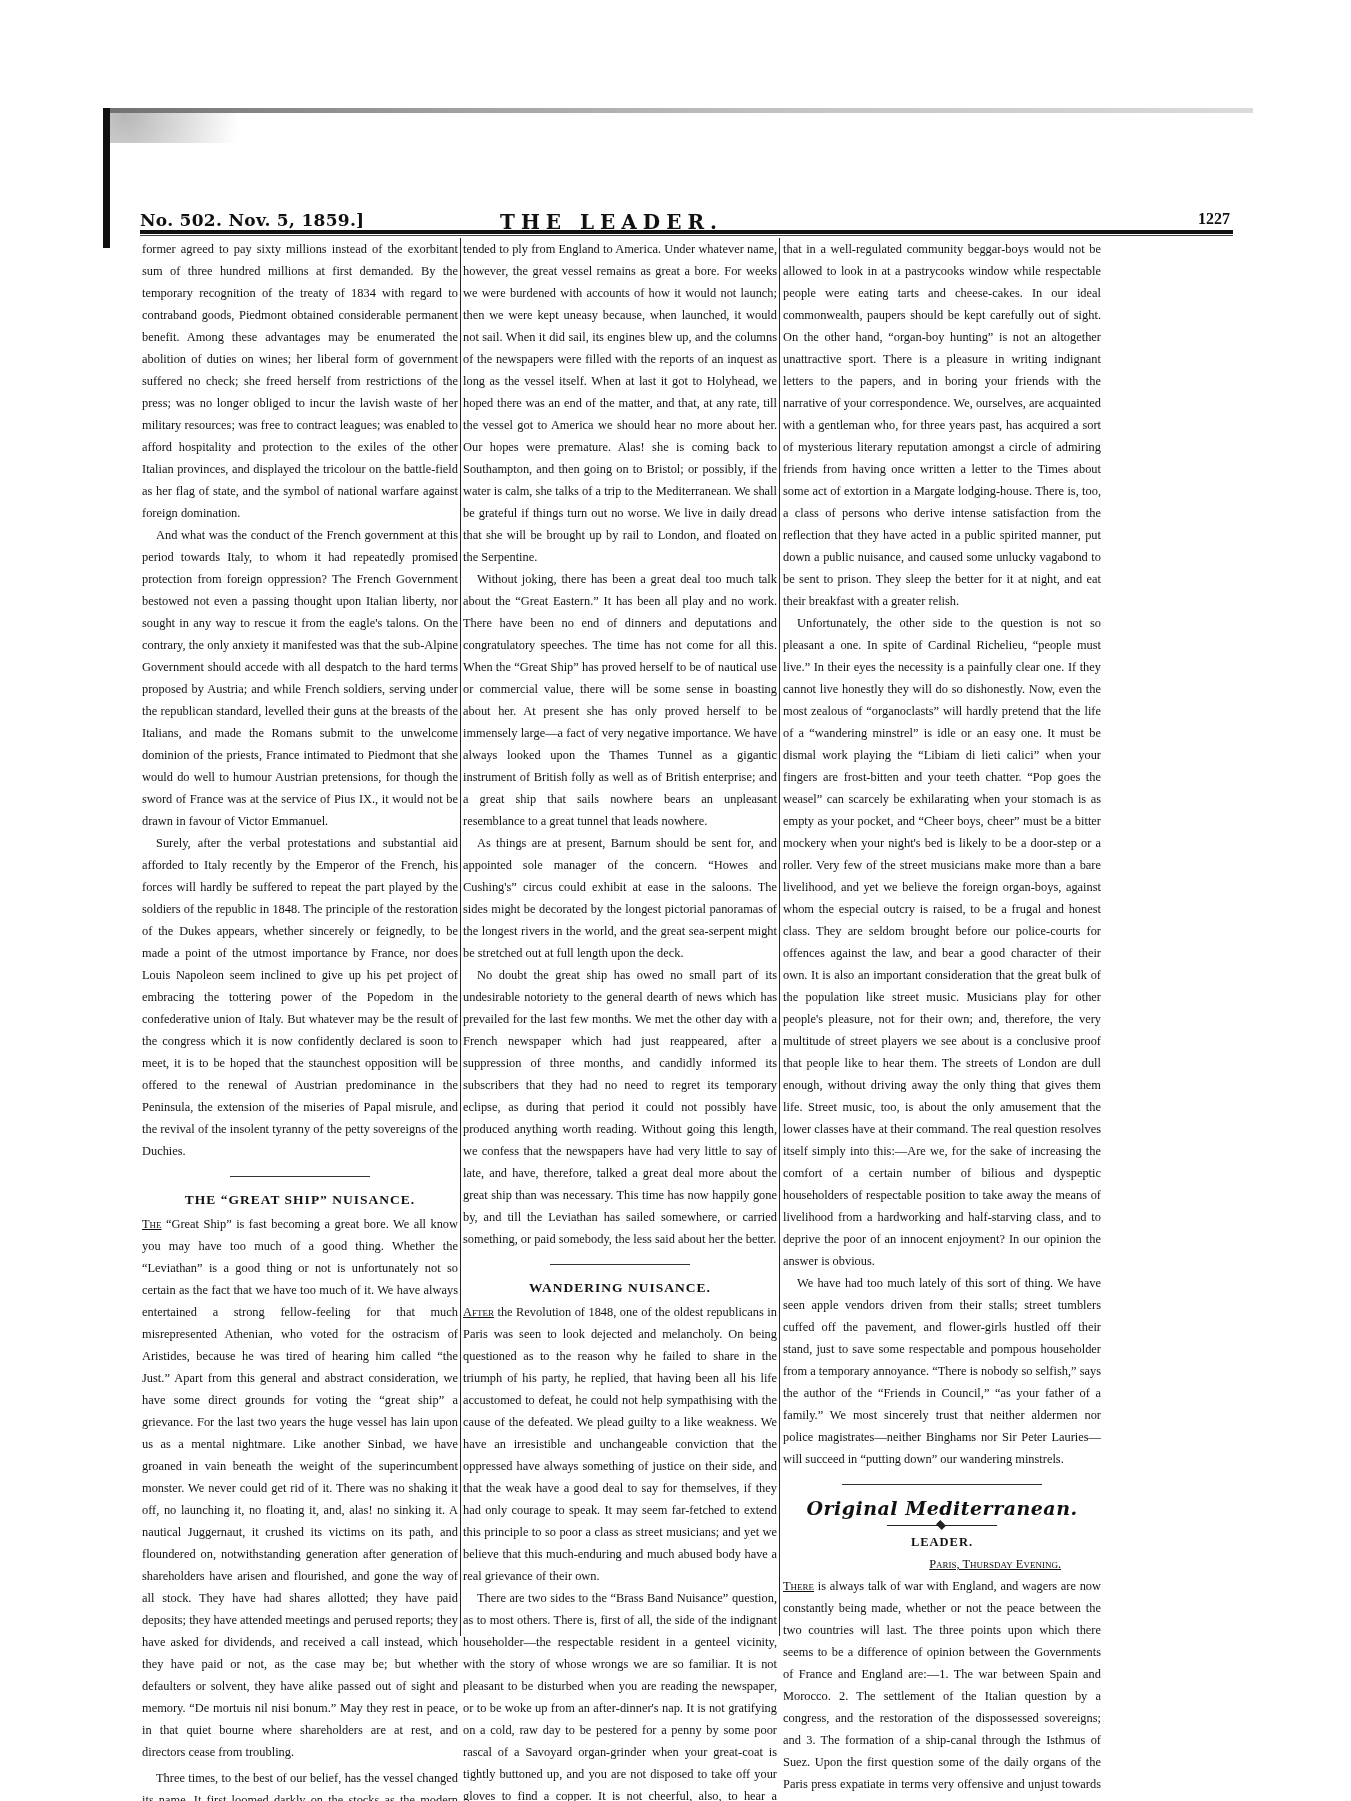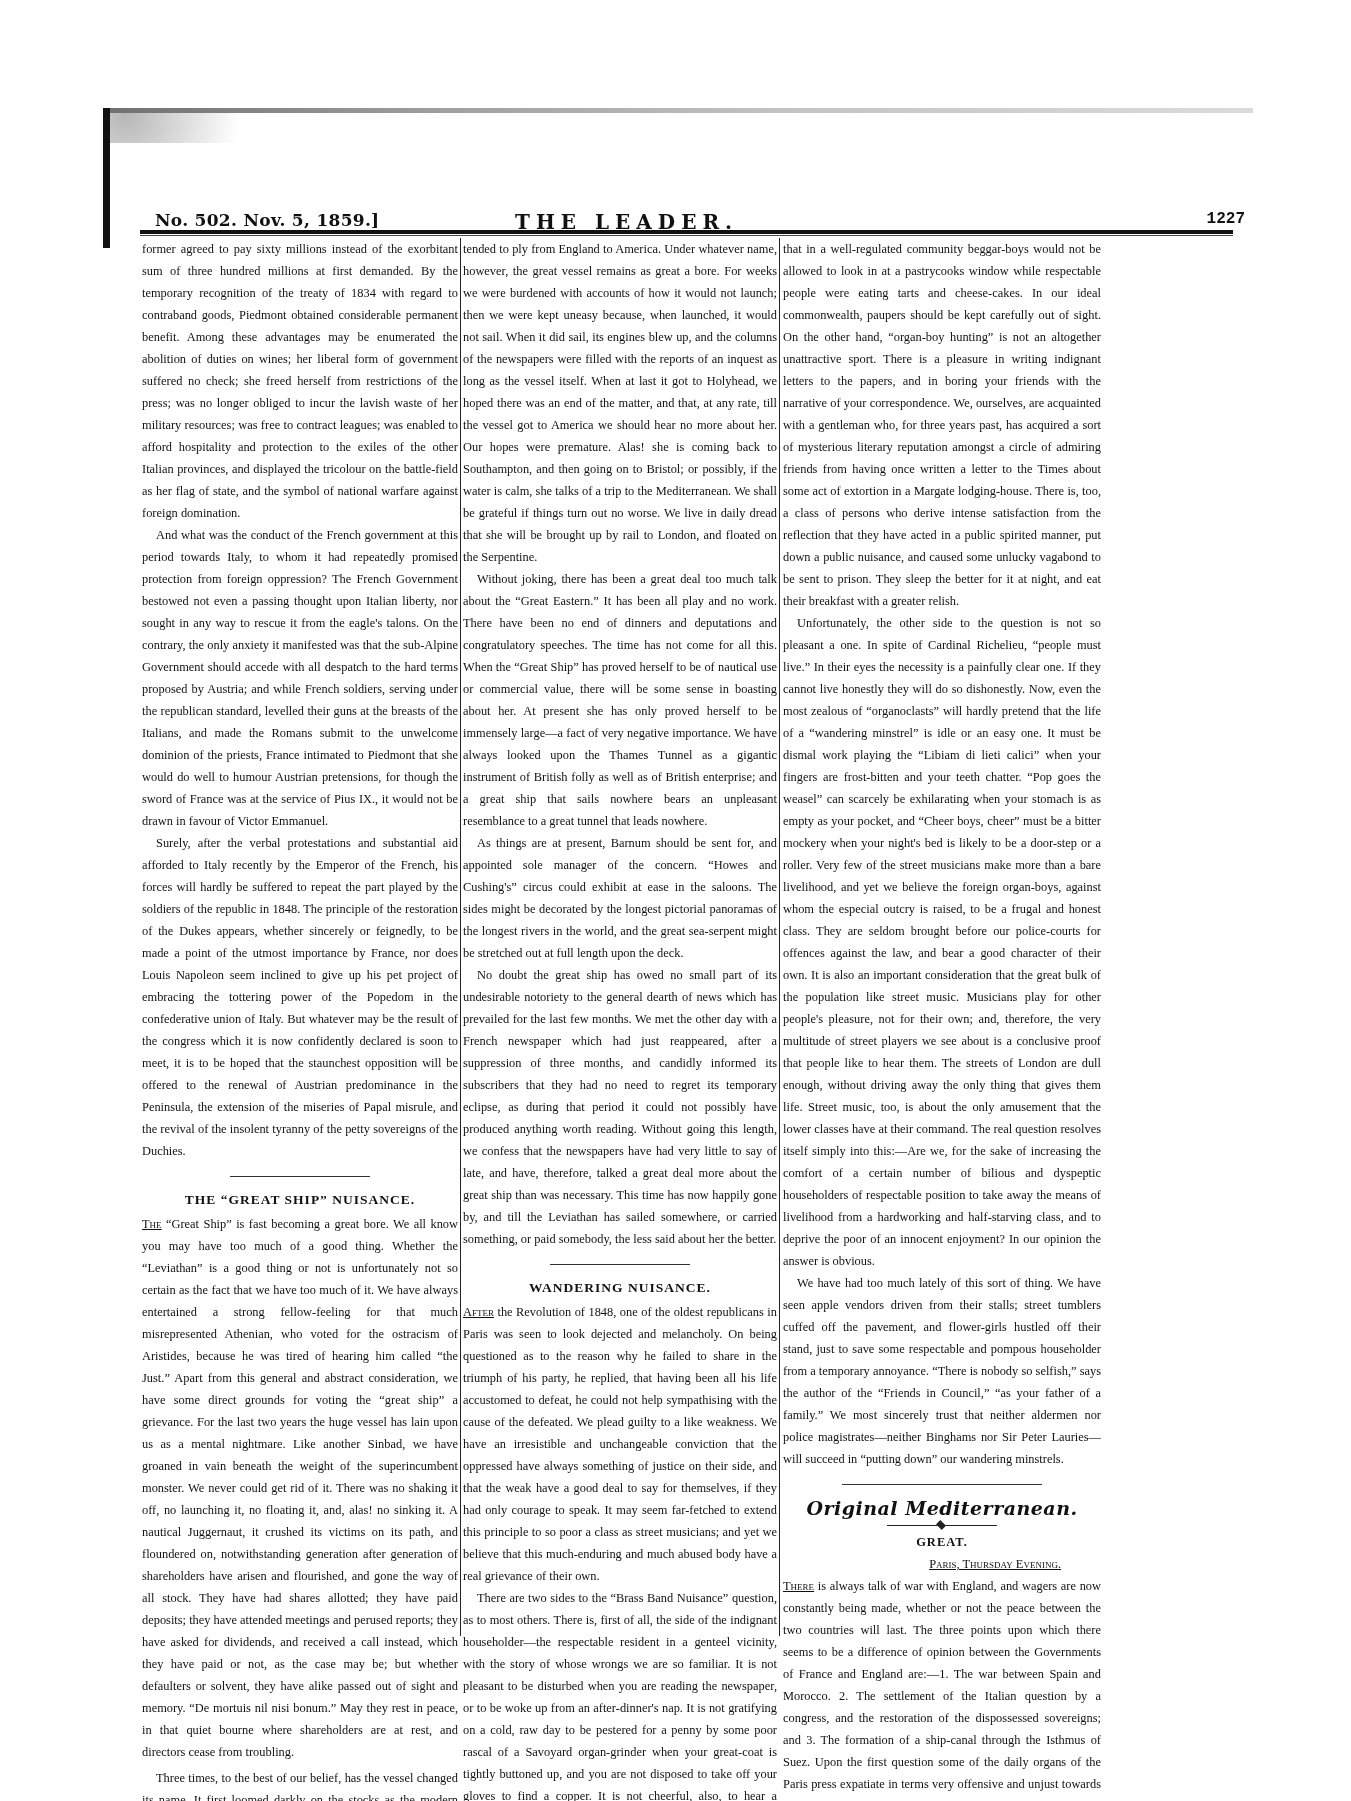--- a/index.html
+++ b/index.html
@@ -1,23 +1,23 @@
 <!DOCTYPE html>
 <html><head>
 <meta charset="utf-8">
 <style>
   html, body { margin: 0; padding: 0; background: #ffffff; }
   body { width: 1351px; height: 1801px; position: relative; overflow: hidden; font-family: "DejaVu Serif", serif; color: #111; }
   .scan-edge-top { position: absolute; left: 103px; top: 108px; width: 1150px; height: 5px; background: linear-gradient(to right, #333 0%, #777 30%, #aaa 60%, #ccc 100%); opacity: 0.7; }
   .scan-edge-left { position: absolute; left: 103px; top: 108px; width: 7px; height: 140px; background: #111; }
   .scan-speckle { position: absolute; left: 110px; top: 113px; width: 300px; height: 30px; background: radial-gradient(circle at 5% 10%, #888 0, transparent 40%); opacity: 0.6; }
-  .masthead { position: absolute; left: 140px; top: 210px; width: 1090px; height: 22px; margin-left: 15px; }
+  .masthead { position: absolute; left: 140px; top: 210px; width: 1090px; height: 22px; }
   .mh-left { position: absolute; left: 0; top: 0; font-family: "DejaVu Serif", serif; font-size: 17px; font-weight: bold; letter-spacing: 0.3px; }
   .mh-center { position: absolute; left: 360px; top: 0; width: 300px; font-family: "DejaVu Serif", serif; font-size: 20px; font-weight: bold; letter-spacing: 6px; text-decoration: underline; }
-  .mh-right { position: absolute; right: 0; top: 0; font-family: Liberation Mono, monospace; font-size: 16px; font-weight: bold; }
+  .mh-right { position: absolute; right: 0; top: 0; font-family: Liberation Serif, serif; font-size: 16px; font-weight: bold; }
   .mh-rule { position: absolute; left: 140px; top: 230px; width: 1093px; height: 4px; background: #111; }
   .mh-rule2 { position: absolute; left: 140px; top: 235px; width: 1093px; height: 1px; background: #444; }
   .col { position: absolute; top: 238px; font-family: "Liberation Serif", serif; font-size: 12.4px; line-height: 22px; text-align: justify; hyphens: manual; }
   .col p { margin: 0; text-indent: 14px; }
   .col p.noindent { text-indent: 0; }
   .col1 { left: 142px; width: 316px; }
   .col2 { left: 463px; width: 314px; }
   .col3 { left: 783px; width: 316px; }
   .col3 { width: 318px; }
   .vrule { position: absolute; top: 238px; width: 1px; background: #222; }
@@ -71,18 +71,18 @@
   <p>There are two sides to the “Brass Band Nuisance” question, as to most others. There is, first of all, the side of the indignant householder—the respectable resident in a genteel vicinity, with the story of whose wrongs we are so familiar. It is not pleasant to be disturbed when you are reading the newspaper, or to be woke up from an after-dinner's nap. It is not gratifying on a cold, raw day to be pestered for a penny by some poor rascal of a Savoyard organ-grinder when your great-coat is tightly buttoned up, and you are not disposed to take off your gloves to find a copper. It is not cheerful, also, to hear a broken-down fiddler strumming for hours before your door at night, and thereby creating an unpleasant mental conflict between your conscience and your principles of economy. We quite admit the force of the nuisance. We have always been of opinion</p>
 </section>
 
 <section class="col col3">
   <p class="noindent">that in a well-regulated community beggar-boys would not be allowed to look in at a pastrycooks window while respectable people were eating tarts and cheese-cakes. In our ideal commonwealth, paupers should be kept carefully out of sight. On the other hand, “organ-boy hunting” is not an altogether unattractive sport. There is a pleasure in writing indignant letters to the papers, and in boring your friends with the narrative of your correspondence. We, ourselves, are acquainted with a gentleman who, for three years past, has acquired a sort of mysterious literary reputation amongst a circle of admiring friends from having once written a letter to the Times about some act of extortion in a Margate lodging-house. There is, too, a class of persons who derive intense satisfaction from the reflection that they have acted in a public spirited manner, put down a public nuisance, and caused some unlucky vagabond to be sent to prison. They sleep the better for it at night, and eat their breakfast with a greater relish.</p>
   <p>Unfortunately, the other side to the question is not so pleasant a one. In spite of Cardinal Richelieu, “people must live.” In their eyes the necessity is a painfully clear one. If they cannot live honestly they will do so dishonestly. Now, even the most zealous of “organoclasts” will hardly pretend that the life of a “wandering minstrel” is idle or an easy one. It must be dismal work playing the “Libiam di lieti calici” when your fingers are frost-bitten and your teeth chatter. “Pop goes the weasel” can scarcely be exhilarating when your stomach is as empty as your pocket, and “Cheer boys, cheer” must be a bitter mockery when your night's bed is likely to be a door-step or a roller. Very few of the street musicians make more than a bare livelihood, and yet we believe the foreign organ-boys, against whom the especial outcry is raised, to be a frugal and honest class. They are seldom brought before our police-courts for offences against the law, and bear a good character of their own. It is also an important consideration that the great bulk of the population like street music. Musicians play for other people's pleasure, not for their own; and, therefore, the very multitude of street players we see about is a conclusive proof that people like to hear them. The streets of London are dull enough, without driving away the only thing that gives them life. Street music, too, is about the only amusement that the lower classes have at their command. The real question resolves itself simply into this:—Are we, for the sake of increasing the comfort of a certain number of bilious and dyspeptic householders of respectable position to take away the means of livelihood from a hardworking and half-starving class, and to deprive the poor of an innocent enjoyment? In our opinion the answer is obvious.</p>
   <p>We have had too much lately of this sort of thing. We have seen apple vendors driven from their stalls; street tumblers cuffed off the pavement, and flower-girls hustled off their stand, just to save some respectable and pompous householder from a temporary annoyance. “There is nobody so selfish,” says the author of the “Friends in Council,” “as your father of a family.” We most sincerely trust that neither aldermen nor police magistrates—neither Binghams nor Sir Peter Lauries—will succeed in “putting down” our wandering minstrels.</p>
   <div class="rule-short" style="width:200px;"></div>
   <h2 class="gothic-head">Original Mediterranean.</h2>
   <div class="ornament"></div>
-  <h3 class="sub-head">GREAT.</h3>
+  <h3 class="sub-head">LEADER.</h3>
   <p class="dateline smallcaps">Paris, Thursday Evening.</p>
   <p class="noindent"><span class="smallcaps">There</span> <span>is always talk of war with England, and wagers are now constantly being made, whether or not the peace between the two countries will last. The three points upon which there seems to be a difference of opinion between the Governments of France and England are:—1. The war between Spain and Morocco. 2. The settlement of the Italian question by a congress, and the restoration of the dispossessed sovereigns; and 3. The formation of a ship-canal through the Isthmus of Suez. Upon the first question some of the daily organs of the Paris press expatiate in terms very offensive and unjust towards England, accusing her of supporting the cause of the Riff pirates, and of having secretly supplied the Sultan of Morocco with a large quantity of arms and ammunition. I noticed a translation from a Spanish paper, L'Iberia, in the Gazette de France stating that there is an ancient prophecy in Ireland, that at about this present period a chieftain of Irish</span></p>
 </section>
 
 <div class="bottom-specks"></div>
 
 </body></html>

